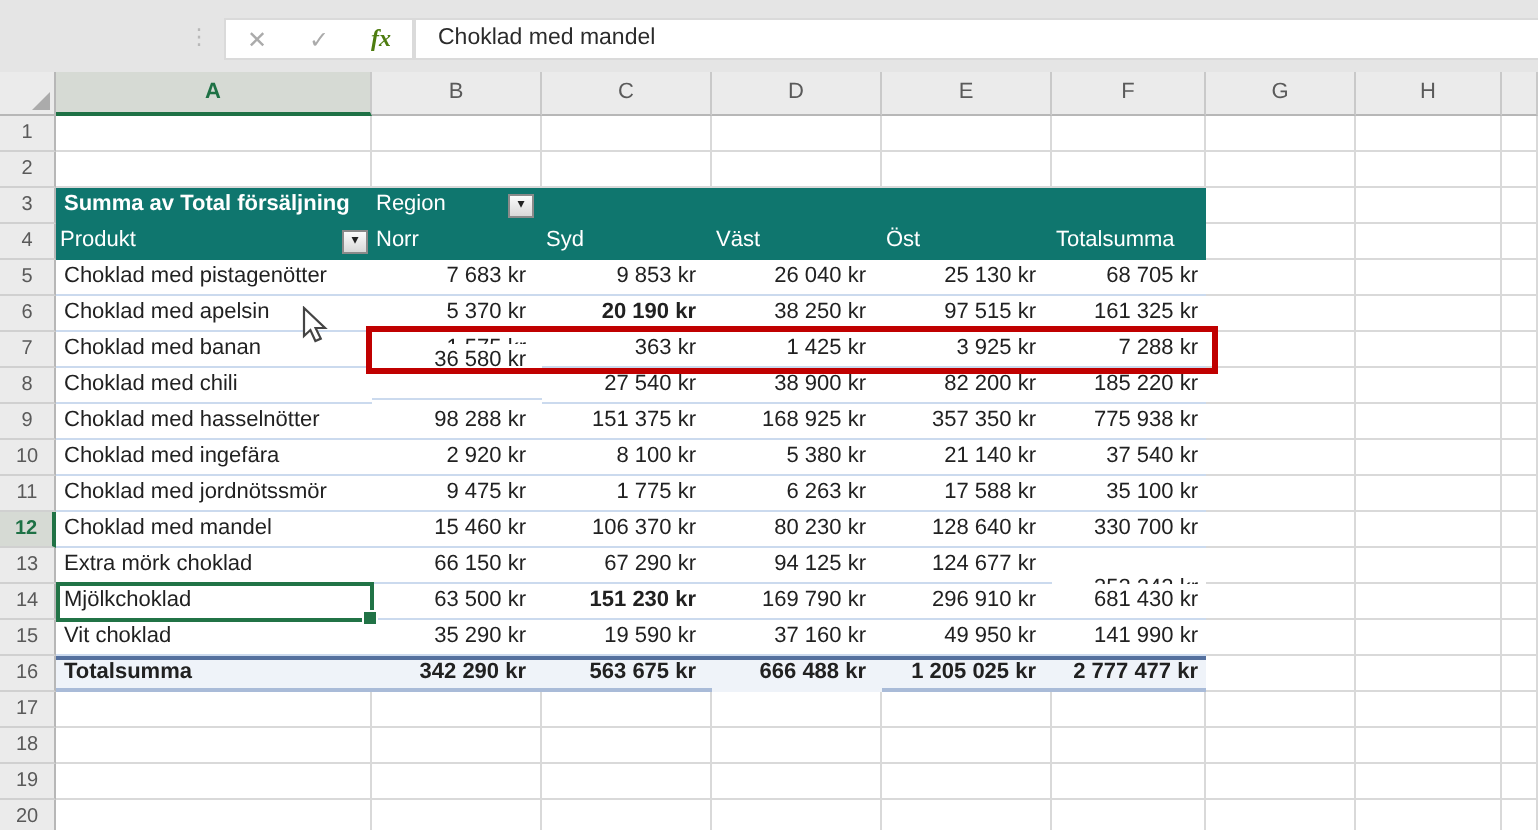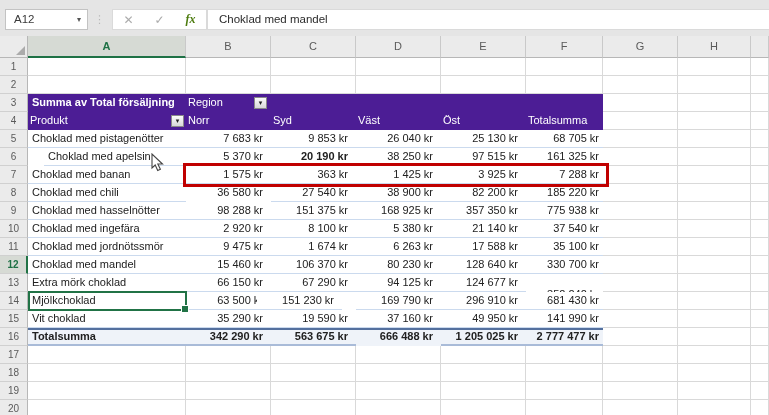--- a/index.html
+++ b/index.html
@@ -31,21 +31,21 @@
       border-right:1px solid #C9C9C9;border-bottom:1px solid #B7B7B7;
       text-align:center;line-height:21px;font-size:11px;color:#5A5A5A;}
   .ch.sel{background:#D6DAD4;color:#1E7145;border-bottom:2px solid #1E7145;font-weight:bold;}
   .rh{position:absolute;left:0;width:28px;height:18px;box-sizing:border-box;background:#EBEBEB;
       border-right:1px solid #B7B7B7;border-bottom:1px solid #D0D0D0;
       text-align:center;line-height:17px;font-size:10px;color:#5A5A5A;}
   .rh.sel{background:#D6DAD4;color:#1E7145;border-right:2px solid #217346;font-weight:bold;}
   .cell{position:absolute;height:18px;box-sizing:border-box;font-size:11px;line-height:17px;
         white-space:nowrap;overflow:hidden;color:#212121;}
   .plain{background:#fff;border-right:1px solid #D9D9D9;border-bottom:1px solid #D9D9D9;}
-  .p-head{background:#4c1d95;color:#fff;padding-left:2px;}
+  .p-head{background:#0f766e;color:#fff;padding-left:2px;}
   .p-head.bold{font-weight:bold;padding-left:4px;}
   .p-data{background:#fff;border-bottom:1px solid #CBDAEE;}
   .p-prod{padding-left:4px;}
   .p-num{text-align:right;padding-right:8px;}
   .p-num.tight{padding-right:4px;}
   .p-total{background:#EFF3F9;border-top:2px solid #54709E;border-bottom:2px solid #A9BBD8;
            font-weight:bold;line-height:13px;}
   .drop{position:absolute;width:13px;height:12px;background:linear-gradient(#FBFBFB,#D8D8D8);
         border:1px solid #8A8A8A;box-sizing:border-box;text-align:center;}
   .drop span{display:block;font-size:7px;line-height:10px;color:#222;}
@@ -56,24 +56,20 @@
           border:2px solid #217346;box-sizing:border-box;z-index:5;}
   .handle{position:absolute;right:-4px;bottom:-4px;width:6px;height:6px;background:#217346;
           border:1px solid #fff;box-sizing:content-box;}
   .cursor{position:absolute;left:151px;top:117px;z-index:9;}
 </style>
 </head>
 <body>
 
 <div class="app">
   <div class="chrome">
-    <div class="name-box">
-      <span class="nb-val">A12</span>
-      <span class="nb-arrow">▾</span>
-    </div>
     <div class="splitter">⋮</div>
     <div class="fb-buttons">
       <span class="fb-btn">✕</span>
       <span class="fb-btn">✓</span>
       <span class="fb-btn fx">fx</span>
     </div>
     <div class="fb-input">
       <span>Choklad med mandel</span>
     </div>
   </div>
@@ -158,40 +154,40 @@
         <div class="cell plain" style="left: 751px; top: 76px; width: 18px; height: 18px;"></div>
         <div class="cell p-data p-prod" style="left: 28px; top: 94px; width: 158px; height: 18px;">Choklad med pistagenötter</div>
         <div class="cell p-data p-num" style="left: 186px; top: 94px; width: 85px; height: 18px;">7 683 kr</div>
         <div class="cell p-data p-num" style="left: 271px; top: 94px; width: 85px; height: 18px;">9 853 kr</div>
         <div class="cell p-data p-num" style="left: 356px; top: 94px; width: 85px; height: 18px;">26 040 kr</div>
         <div class="cell p-data p-num" style="left: 441px; top: 94px; width: 85px; height: 18px;">25 130 kr</div>
         <div class="cell p-data p-num tight" style="left: 526px; top: 94px; width: 77px; height: 18px;">68 705 kr</div>
         <div class="cell plain" style="left: 603px; top: 94px; width: 75px; height: 18px;"></div>
         <div class="cell plain" style="left: 678px; top: 94px; width: 73px; height: 18px;"></div>
         <div class="cell plain" style="left: 751px; top: 94px; width: 18px; height: 18px;"></div>
-        <div class="cell p-data p-prod" style="left: 28px; top: 112px; width: 158px; height: 18px; margin-left: 16px;">Choklad med apelsin</div>
+        <div class="cell p-data p-prod" style="left: 28px; top: 112px; width: 158px; height: 18px;">Choklad med apelsin</div>
         <div class="cell p-data p-num" style="left: 186px; top: 112px; width: 85px; height: 18px;">5 370 kr</div>
         <div class="cell p-data p-num" style="left: 271px; top: 112px; width: 85px; height: 18px; font-weight: bold;">20 190 kr</div>
         <div class="cell p-data p-num" style="left: 356px; top: 112px; width: 85px; height: 18px;">38 250 kr</div>
         <div class="cell p-data p-num" style="left: 441px; top: 112px; width: 85px; height: 18px;">97 515 kr</div>
         <div class="cell p-data p-num tight" style="left: 526px; top: 112px; width: 77px; height: 18px;">161 325 kr</div>
         <div class="cell plain" style="left: 603px; top: 112px; width: 75px; height: 18px;"></div>
         <div class="cell plain" style="left: 678px; top: 112px; width: 73px; height: 18px;"></div>
         <div class="cell plain" style="left: 751px; top: 112px; width: 18px; height: 18px;"></div>
         <div class="cell p-data p-prod" style="left: 28px; top: 130px; width: 158px; height: 18px;">Choklad med banan</div>
         <div class="cell p-data p-num" style="left: 186px; top: 130px; width: 85px; height: 18px;">1 575 kr</div>
         <div class="cell p-data p-num" style="left: 271px; top: 130px; width: 85px; height: 18px;">363 kr</div>
         <div class="cell p-data p-num" style="left: 356px; top: 130px; width: 85px; height: 18px;">1 425 kr</div>
         <div class="cell p-data p-num" style="left: 441px; top: 130px; width: 85px; height: 18px;">3 925 kr</div>
         <div class="cell p-data p-num tight" style="left: 526px; top: 130px; width: 77px; height: 18px;">7 288 kr</div>
         <div class="cell plain" style="left: 603px; top: 130px; width: 75px; height: 18px;"></div>
         <div class="cell plain" style="left: 678px; top: 130px; width: 73px; height: 18px;"></div>
         <div class="cell plain" style="left: 751px; top: 130px; width: 18px; height: 18px;"></div>
         <div class="cell p-data p-prod" style="left: 28px; top: 148px; width: 158px; height: 18px;">Choklad med chili</div>
-        <div class="cell p-data p-num" style="left: 186px; top: 148px; width: 85px; height: 28px;">36 580 kr</div>
+        <div class="cell p-data p-num" style="left: 186px; top: 136px; width: 85px; height: 28px;">36 580 kr</div>
         <div class="cell p-data p-num" style="left: 271px; top: 148px; width: 85px; height: 18px;">27 540 kr</div>
         <div class="cell p-data p-num" style="left: 356px; top: 148px; width: 85px; height: 18px;">38 900 kr</div>
         <div class="cell p-data p-num" style="left: 441px; top: 148px; width: 85px; height: 18px;">82 200 kr</div>
         <div class="cell p-data p-num tight" style="left: 526px; top: 148px; width: 77px; height: 18px;">185 220 kr</div>
         <div class="cell plain" style="left: 603px; top: 148px; width: 75px; height: 18px;"></div>
         <div class="cell plain" style="left: 678px; top: 148px; width: 73px; height: 18px;"></div>
         <div class="cell plain" style="left: 751px; top: 148px; width: 18px; height: 18px;"></div>
         <div class="cell p-data p-prod" style="left: 28px; top: 166px; width: 158px; height: 18px;">Choklad med hasselnötter</div>
         <div class="cell p-data p-num" style="left: 186px; top: 166px; width: 85px; height: 18px;">98 288 kr</div>
         <div class="cell p-data p-num" style="left: 271px; top: 166px; width: 85px; height: 18px;">151 375 kr</div>
@@ -205,21 +201,21 @@
         <div class="cell p-data p-num" style="left: 186px; top: 184px; width: 85px; height: 18px;">2 920 kr</div>
         <div class="cell p-data p-num" style="left: 271px; top: 184px; width: 85px; height: 18px;">8 100 kr</div>
         <div class="cell p-data p-num" style="left: 356px; top: 184px; width: 85px; height: 18px;">5 380 kr</div>
         <div class="cell p-data p-num" style="left: 441px; top: 184px; width: 85px; height: 18px;">21 140 kr</div>
         <div class="cell p-data p-num tight" style="left: 526px; top: 184px; width: 77px; height: 18px;">37 540 kr</div>
         <div class="cell plain" style="left: 603px; top: 184px; width: 75px; height: 18px;"></div>
         <div class="cell plain" style="left: 678px; top: 184px; width: 73px; height: 18px;"></div>
         <div class="cell plain" style="left: 751px; top: 184px; width: 18px; height: 18px;"></div>
         <div class="cell p-data p-prod" style="left: 28px; top: 202px; width: 158px; height: 18px;">Choklad med jordnötssmör</div>
         <div class="cell p-data p-num" style="left: 186px; top: 202px; width: 85px; height: 18px;">9 475 kr</div>
-        <div class="cell p-data p-num" style="left: 271px; top: 202px; width: 85px; height: 18px;">1 674 kr</div>
+        <div class="cell p-data p-num" style="left: 271px; top: 202px; width: 85px; height: 18px;">1 775 kr</div>
         <div class="cell p-data p-num" style="left: 356px; top: 202px; width: 85px; height: 18px;">6 263 kr</div>
         <div class="cell p-data p-num" style="left: 441px; top: 202px; width: 85px; height: 18px;">17 588 kr</div>
         <div class="cell p-data p-num tight" style="left: 526px; top: 202px; width: 77px; height: 18px;">35 100 kr</div>
         <div class="cell plain" style="left: 603px; top: 202px; width: 75px; height: 18px;"></div>
         <div class="cell plain" style="left: 678px; top: 202px; width: 73px; height: 18px;"></div>
         <div class="cell plain" style="left: 751px; top: 202px; width: 18px; height: 18px;"></div>
         <div class="cell p-data p-prod" style="left: 28px; top: 220px; width: 158px; height: 18px;">Choklad med mandel</div>
         <div class="cell p-data p-num" style="left: 186px; top: 220px; width: 85px; height: 18px;">15 460 kr</div>
         <div class="cell p-data p-num" style="left: 271px; top: 220px; width: 85px; height: 18px;">106 370 kr</div>
         <div class="cell p-data p-num" style="left: 356px; top: 220px; width: 85px; height: 18px;">80 230 kr</div>
@@ -232,21 +228,21 @@
         <div class="cell p-data p-num" style="left: 186px; top: 238px; width: 85px; height: 18px;">66 150 kr</div>
         <div class="cell p-data p-num" style="left: 271px; top: 238px; width: 85px; height: 18px;">67 290 kr</div>
         <div class="cell p-data p-num" style="left: 356px; top: 238px; width: 85px; height: 18px;">94 125 kr</div>
         <div class="cell p-data p-num" style="left: 441px; top: 238px; width: 85px; height: 18px;">124 677 kr</div>
         <div class="cell p-data p-num tight" style="left: 526px; top: 250px; width: 77px; height: 18px;">352 242 kr</div>
         <div class="cell plain" style="left: 603px; top: 238px; width: 75px; height: 18px;"></div>
         <div class="cell plain" style="left: 678px; top: 238px; width: 73px; height: 18px;"></div>
         <div class="cell plain" style="left: 751px; top: 238px; width: 18px; height: 18px;"></div>
         <div class="cell p-data p-prod" style="left: 28px; top: 256px; width: 158px; height: 18px;">Mjölkchoklad</div>
         <div class="cell p-data p-num" style="left: 186px; top: 256px; width: 85px; height: 18px;">63 500 kr</div>
-        <div class="cell p-data p-num" style="left: 257px; top: 256px; width: 85px; height: 18px;">151 230 kr</div>
+        <div class="cell p-data p-num" style="left: 271px; top: 256px; width: 85px; height: 18px; font-weight: bold;">151 230 kr</div>
         <div class="cell p-data p-num" style="left: 356px; top: 256px; width: 85px; height: 18px;">169 790 kr</div>
         <div class="cell p-data p-num" style="left: 441px; top: 256px; width: 85px; height: 18px;">296 910 kr</div>
         <div class="cell p-data p-num tight" style="left: 526px; top: 256px; width: 77px; height: 18px;">681 430 kr</div>
         <div class="cell plain" style="left: 603px; top: 256px; width: 75px; height: 18px;"></div>
         <div class="cell plain" style="left: 678px; top: 256px; width: 73px; height: 18px;"></div>
         <div class="cell plain" style="left: 751px; top: 256px; width: 18px; height: 18px;"></div>
         <div class="cell p-data p-prod" style="left: 28px; top: 274px; width: 158px; height: 18px;">Vit choklad</div>
         <div class="cell p-data p-num" style="left: 186px; top: 274px; width: 85px; height: 18px;">35 290 kr</div>
         <div class="cell p-data p-num" style="left: 271px; top: 274px; width: 85px; height: 18px;">19 590 kr</div>
         <div class="cell p-data p-num" style="left: 356px; top: 274px; width: 85px; height: 18px;">37 160 kr</div>

